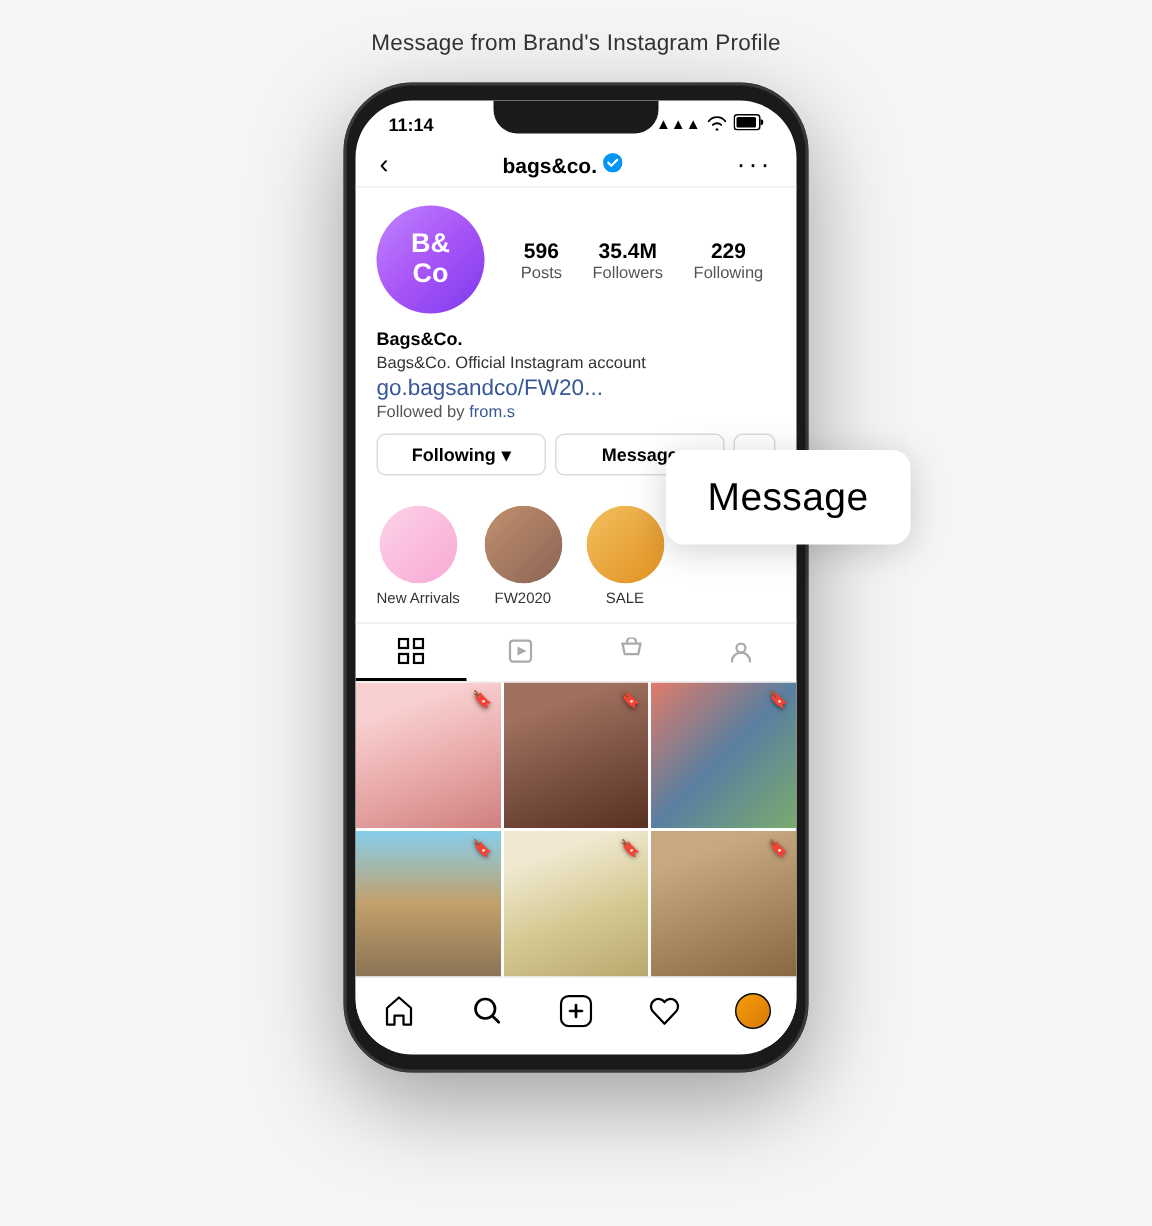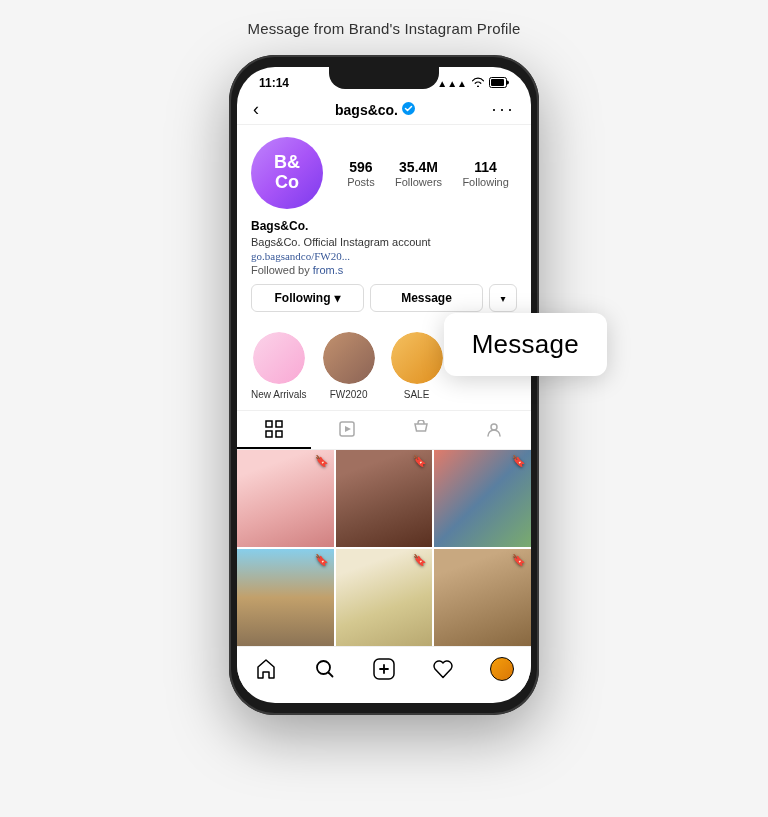--- a/index.html
+++ b/index.html
@@ -12,34 +12,34 @@
       flex-direction: column;
       align-items: center;
       justify-content: flex-start;
       padding-top: 20px;
       overflow: hidden;
     }
 
     .page-caption {
       font-size: 15px;
       color: #333;
-      margin-bottom: 18px;
+      margin-bottom: 5px;
       font-weight: 400;
       letter-spacing: 0.01em;
     }
 
     .phone-wrapper {
       position: relative;
       width: 310px;
       height: 660px;
     }
 
     .phone-shell {
       position: absolute;
-      top: 0; left: 0;
+      top: 13px; left: 0;
       width: 310px;
       height: 660px;
       background: #1a1a1a;
       border-radius: 46px;
       box-shadow: 0 20px 60px rgba(0,0,0,0.35), inset 0 0 0 2px #3a3a3a;
     }
 
     .phone-screen {
       position: absolute;
       top: 12px;
@@ -126,21 +126,21 @@
       display: flex;
       flex-direction: column;
       align-items: center;
     }
     .stat-number { font-size: 14px; font-weight: 700; color: #000; }
     .stat-label { font-size: 11px; color: #555; margin-top: 1px; text-align: center; }
 
     .bio-section { margin-bottom: 8px; }
     .bio-name { font-size: 12px; font-weight: 700; color: #000; margin-bottom: 2px; }
     .bio-desc { font-size: 11px; color: #333; line-height: 1.4; }
-    .bio-link { font-size: 11px; color: #385898; margin-bottom: 2px; font-family: Liberation Serif, serif; }
+    .bio-link { font-size: 15px; color: #385898; margin-bottom: 2px; }
     .bio-followed { font-size: 11px; color: #555; }
     .bio-followed span { color: #385898; }
 
     
     .action-buttons {
       display: flex;
       gap: 6px;
       margin-bottom: 12px;
       align-items: center;
     }
@@ -393,21 +393,21 @@
           <div class="stats-row">
             <div class="stat-item">
               <span class="stat-number">596</span>
               <span class="stat-label">Posts</span>
             </div>
             <div class="stat-item">
               <span class="stat-number">35.4M</span>
               <span class="stat-label">Followers</span>
             </div>
             <div class="stat-item">
-              <span class="stat-number">114</span>
+              <span class="stat-number">229</span>
               <span class="stat-label">Following</span>
             </div>
           </div>
         </div>
 
         <div class="bio-section">
           <div class="bio-name">Bags&amp;Co.</div>
           <div class="bio-desc">Bags&amp;Co. Official Instagram account</div>
           <div class="bio-link">go.bagsandco/FW20...</div>
           <div class="bio-followed">Followed by <span>from.s</span></div>

